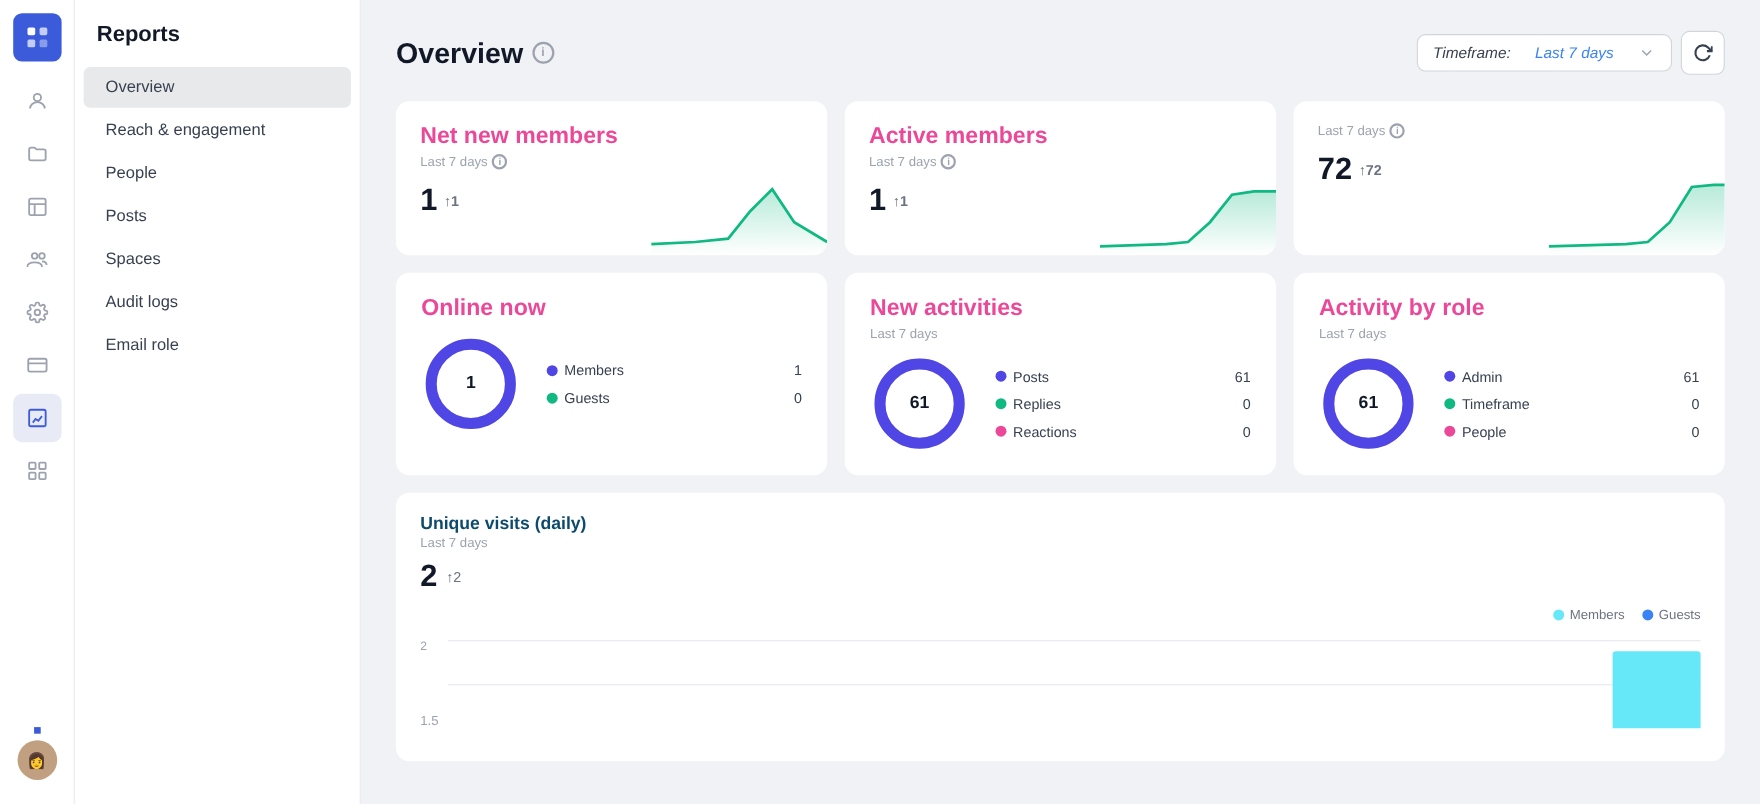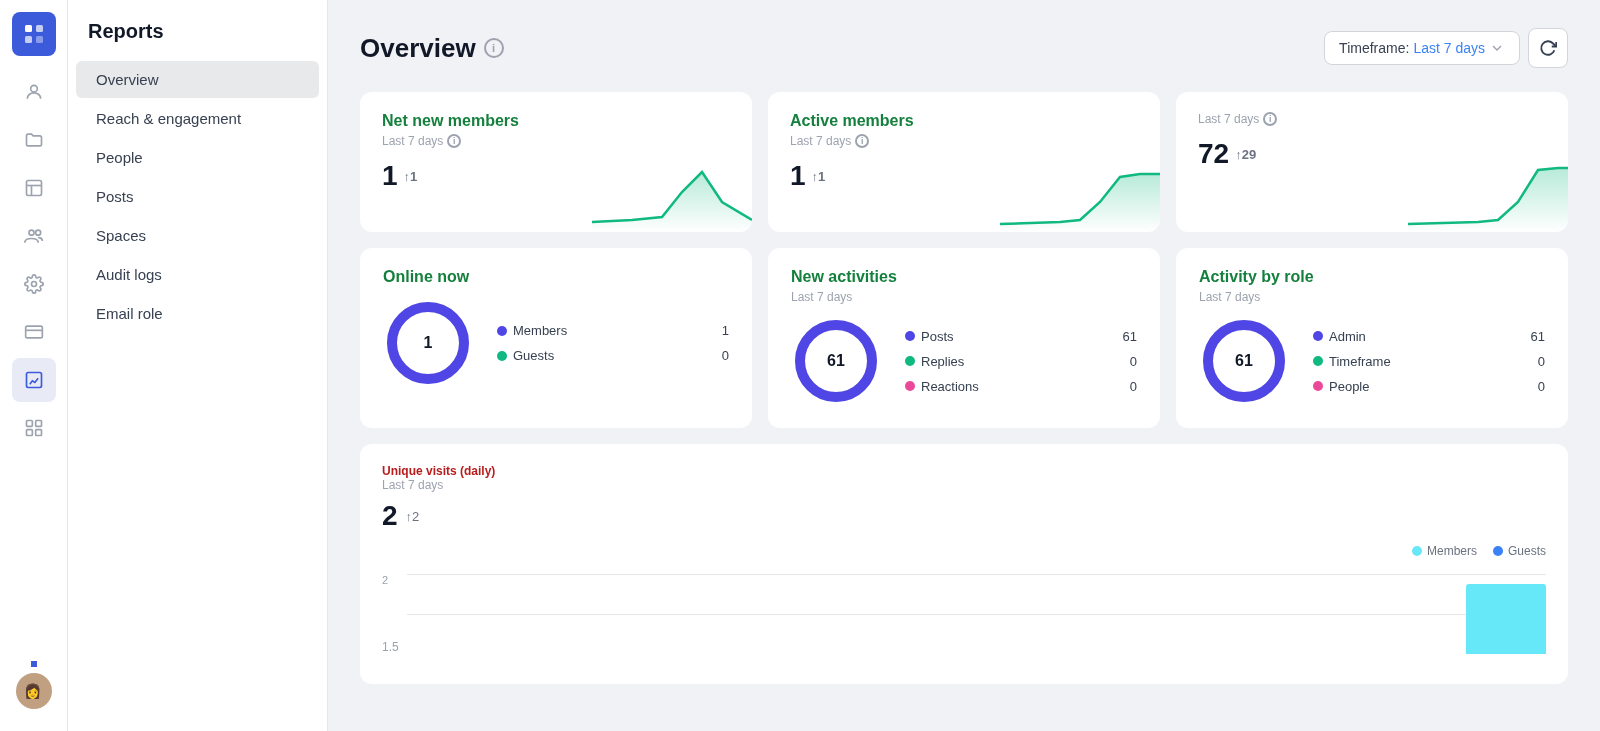--- a/index.html
+++ b/index.html
@@ -85,28 +85,29 @@
       border-radius: 50%;
       display: flex; align-items: center; justify-content: center;
       font-size: 11px;
       color: #9ca3af;
       font-weight: 700;
     }
     .timeframe-selector {
       display: flex; align-items: center; gap: 8px;
     }
     .timeframe-dropdown {
-      display: flex; align-items: center; gap: 4px;
+      display: flex; align-items: center; gap: 22px;
       padding: 8px 14px;
       background: #fff;
       border: 1px solid #d1d5db;
       border-radius: 8px;
       font-size: 14px;
       color: #111827;
       cursor: pointer;
+      font-style: italic;
     }
     .timeframe-value { color: #3b82f6; font-weight: 500; }
     .refresh-btn {
       width: 40px; height: 40px;
       background: #fff;
       border: 1px solid #d1d5db;
       border-radius: 8px;
       display: flex; align-items: center; justify-content: center;
       cursor: pointer;
       font-size: 16px;
@@ -121,23 +122,23 @@
     }
     .stat-card {
       background: #fff;
       border-radius: 12px;
       padding: 20px 22px;
       min-height: 140px;
       position: relative;
       overflow: hidden;
     }
     .card-title {
-      font-size: 16px;
+      font-size: 21px;
       font-weight: 600;
-      color: #15803d;
+      color: #ec4899;
       margin-bottom: 4px;
     }
     .card-subtitle {
       font-size: 12px;
       color: #9ca3af;
       display: flex; align-items: center; gap: 4px;
       margin-bottom: 12px;
     }
     .card-value {
       font-size: 28px;
@@ -193,21 +194,21 @@
     }
     .legend-value { font-size: 13px; color: #374151; font-weight: 500; }
 
     
     .chart-card {
       background: #fff;
       border-radius: 12px;
       padding: 20px 22px;
       min-height: 200px;
     }
-    .chart-card-title { font-size: 12px; font-weight: 600; color: #b91c1c; }
+    .chart-card-title { font-size: 16px; font-weight: 600; color: #0c4a6e; }
     .chart-card-subtitle { font-size: 12px; color: #9ca3af; margin-bottom: 8px; }
     .chart-card-value { font-size: 28px; font-weight: 700; color: #111827; margin-bottom: 16px; }
     .bar-chart-legend {
       display: flex; align-items: center; gap: 16px;
       margin-bottom: 8px;
     }
     .chart-legend-item {
       display: flex; align-items: center; gap: 5px;
       font-size: 12px; color: #6b7280;
     }
@@ -377,21 +378,21 @@
       </div>
     </div>
 
     <div class="stat-card">
       <div class="card-subtitle">
         <span>Last 7 days</span>
         <div class="info-icon" style="width:14px;height:14px;font-size:9px;">i</div>
       </div>
       <div class="card-value">
         <span>72</span>
-        <span class="card-change">↑29</span>
+        <span class="card-change">↑72</span>
       </div>
       <div class="mini-chart">
         <svg width="160" height="80" viewBox="0 0 160 80">
           <defs>
             <linearGradient id="g3" x1="0" y1="0" x2="0" y2="1">
               <stop offset="0%" stop-color="#10b981" stop-opacity="0.3"></stop>
               <stop offset="100%" stop-color="#10b981" stop-opacity="0"></stop>
             </linearGradient>
           </defs>
           <path d="M0,72 L70,70 L90,68 L110,50 L130,18 L150,16 L160,16" fill="none" stroke="#10b981" stroke-width="2.5"></path>

